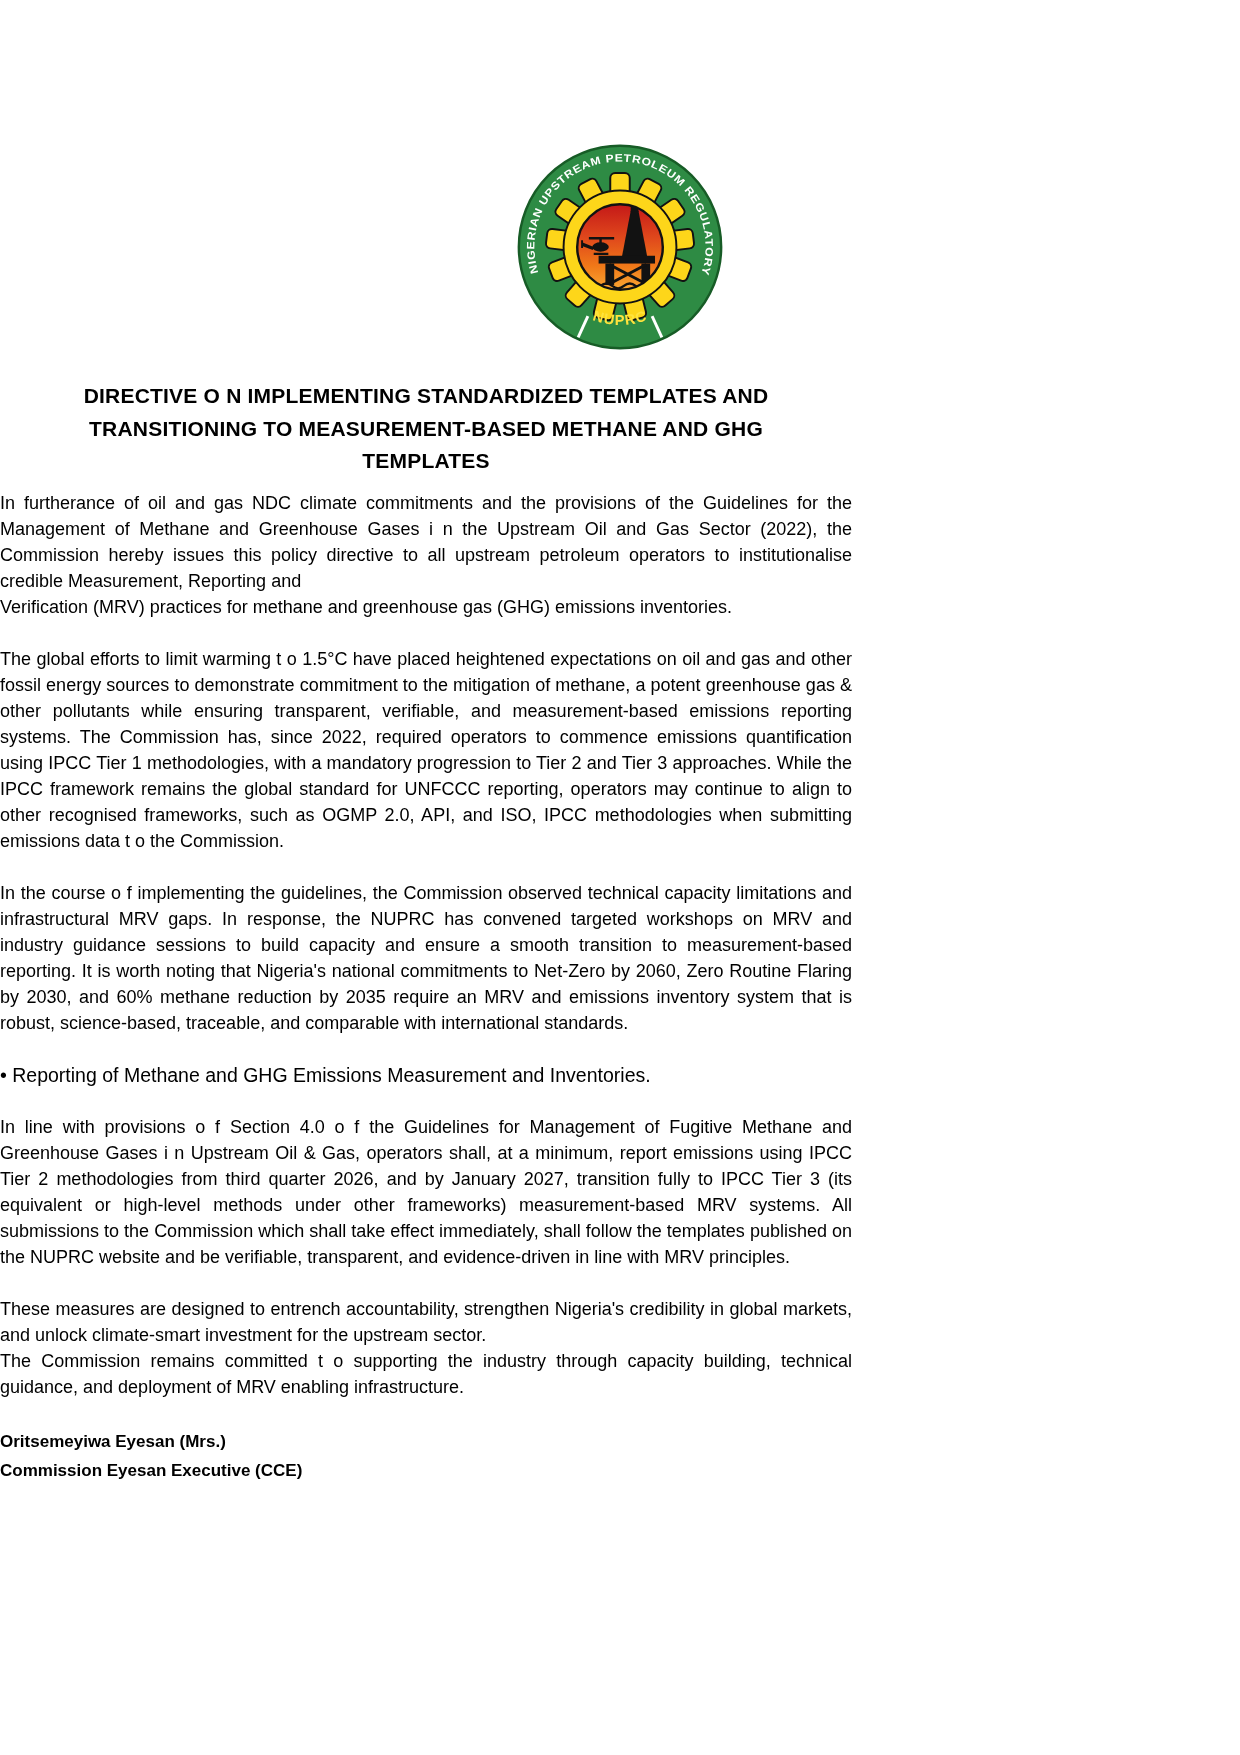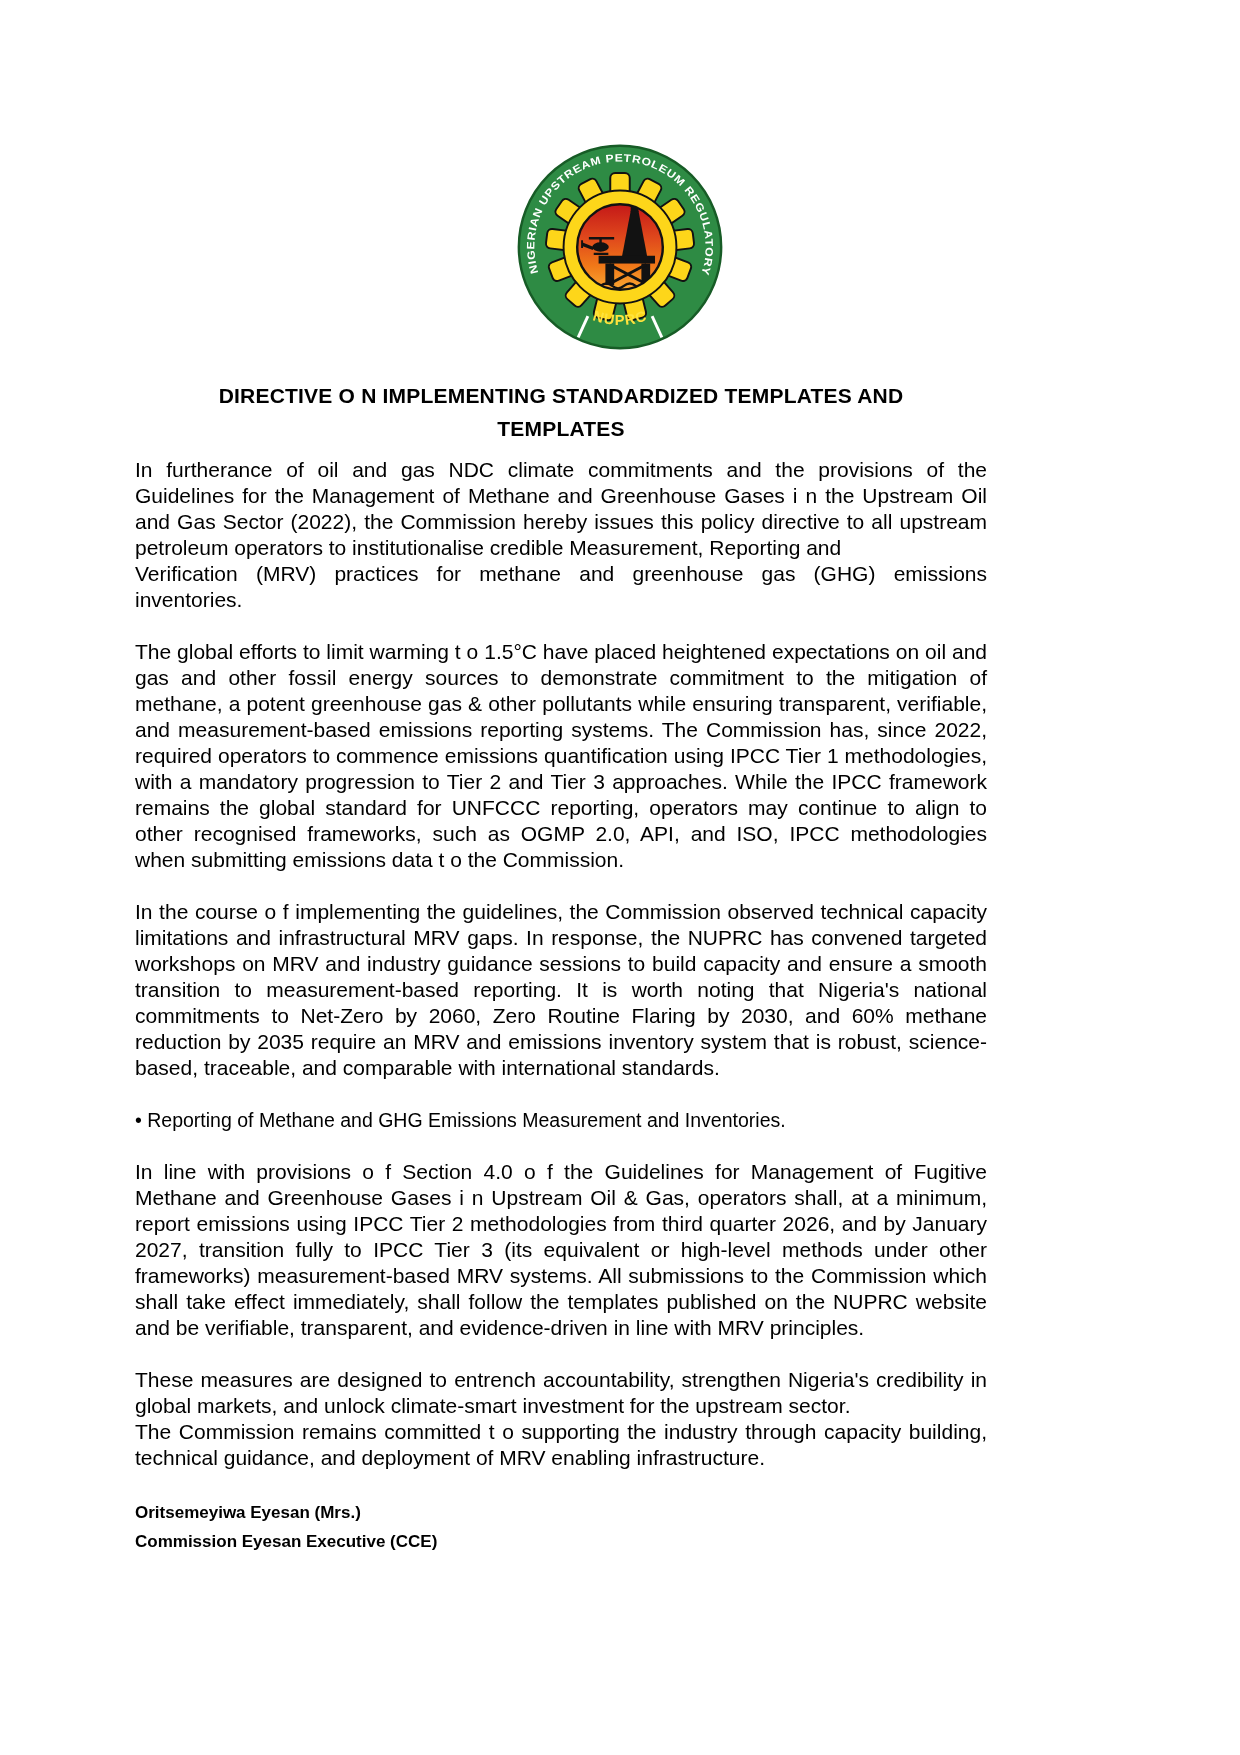--- a/index.html
+++ b/index.html
@@ -6,31 +6,31 @@
   body {
     width:1240px; height:1755px;
     background:#ffffff;
     font-family:"Liberation Sans", sans-serif;
     color:#000;
     overflow:hidden;
   }
   .page { position:relative; width:1240px; height:1755px; background:#fff; }
   .logo-wrap { padding-top:140px; display:flex; justify-content:center; }
   .logo-svg { width:214px; height:214px; display:block; }
-  .content { width:852px; margin-left:135px; }
+  .content { width:852px; }
   .doc-title {
     margin-top:26px;
     text-align:center;
     font-weight:bold;
     font-size:21px;
     line-height:32.5px;
     letter-spacing:0.2px;
   }
   .para {
-    font-size:21px;
+    font-size:18px;
     line-height:26px;
     text-align:justify;
     white-space:pre-wrap;
     margin-top:26px;
   }
   .para.first { margin-top:12px; }
   .bullet {
     font-size:19.5px;
     line-height:26px;
     text-align:left;
@@ -123,20 +123,21 @@
       </text>
       <text class="acronym-text" text-anchor="middle">
         <textPath href="#arcBottom" startOffset="50%">NUPRC</textPath>
       </text>
     </svg>
   </div>
 
   <div class="content">
     <div class="doc-title">
       <div>DIRECTIVE O N IMPLEMENTING STANDARDIZED TEMPLATES AND</div>
+      <div>TRANSITIONING TO MEASUREMENT-BASED METHANE AND GHG</div>
       <div>TEMPLATES</div>
     </div>
 
     <p class="para first">In furtherance of oil and gas NDC climate commitments and the provisions of the Guidelines for the Management of Methane and Greenhouse Gases i n the Upstream Oil and Gas Sector (2022), the Commission hereby issues this policy directive to all upstream petroleum operators to institutionalise credible Measurement, Reporting and
 Verification (MRV) practices for methane and greenhouse gas (GHG) emissions inventories.</p>
     <p class="para">The global efforts to limit warming t o 1.5°C have placed heightened expectations on oil and gas and other fossil energy sources to demonstrate commitment to the mitigation of methane, a potent greenhouse gas &amp; other pollutants while ensuring transparent, verifiable, and measurement-based emissions reporting systems. The Commission has, since 2022, required operators to commence emissions quantification using IPCC Tier 1 methodologies, with a mandatory progression to Tier 2 and Tier 3 approaches. While the IPCC framework remains the global standard for UNFCCC reporting, operators may continue to align to other recognised frameworks, such as OGMP 2.0, API, and ISO, IPCC methodologies when submitting emissions data t o the Commission.</p>
     <p class="para">In the course o f implementing the guidelines, the Commission observed technical capacity limitations and infrastructural MRV gaps. In response, the NUPRC has convened targeted workshops on MRV and industry guidance sessions to build capacity and ensure a smooth transition to measurement-based reporting. It is worth noting that Nigeria's national commitments to Net-Zero by 2060, Zero Routine Flaring by 2030, and 60% methane reduction by 2035 require an MRV and emissions inventory system that is robust, science-based, traceable, and comparable with international standards.</p>
 
     <p class="bullet">• Reporting of Methane and GHG Emissions Measurement and Inventories.</p>
 

